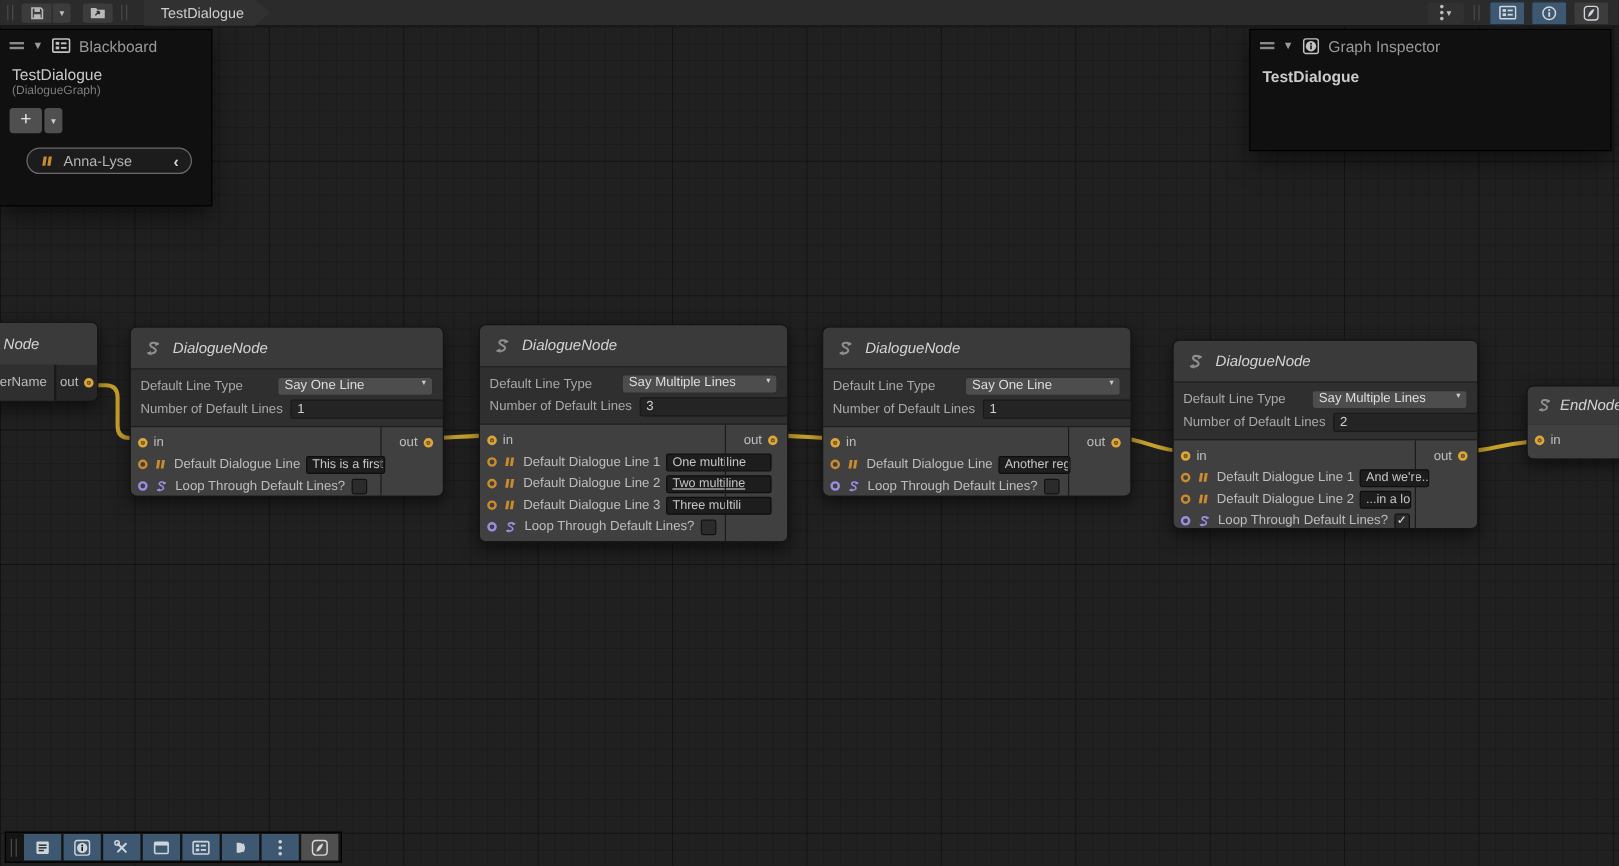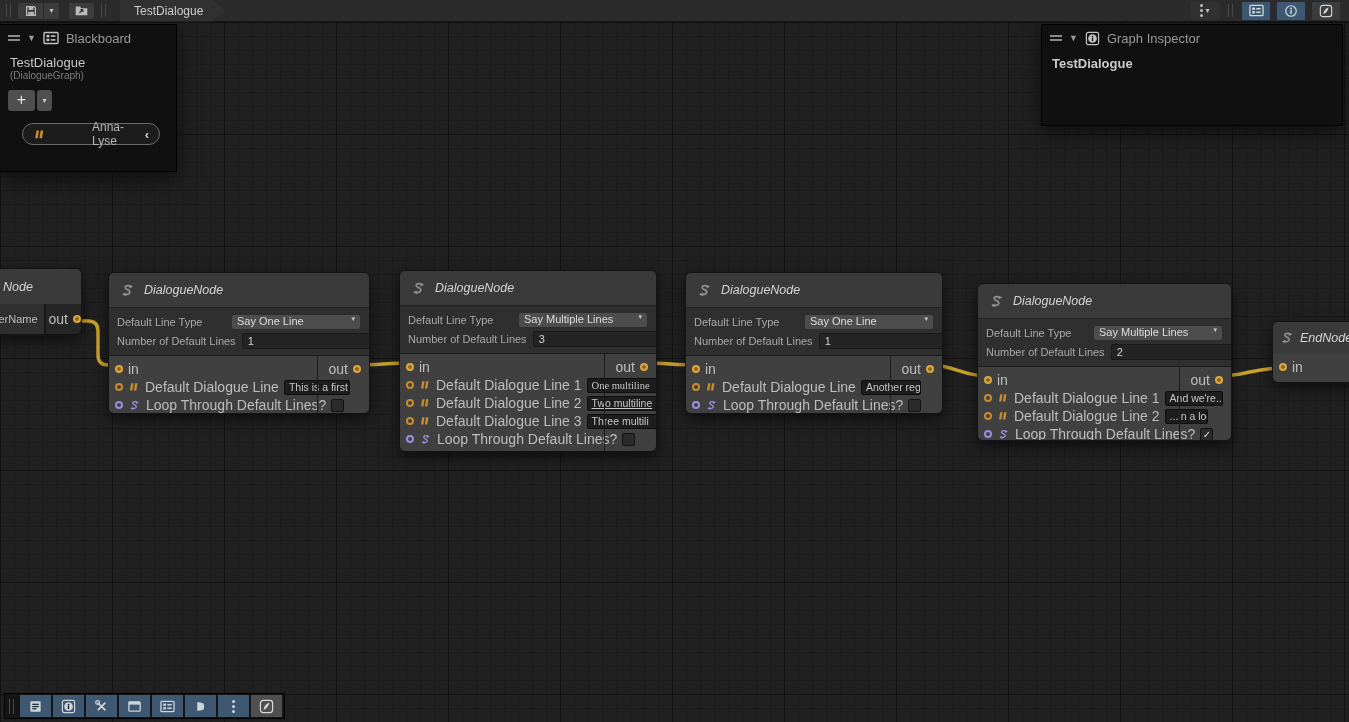--- a/index.html
+++ b/index.html
@@ -50,21 +50,21 @@
   .bb-name { font-size:13px; color:#c9c9c9; padding:4px 10px 0; }
   .bb-type { font-size:10px; color:#7d7d7d; padding:0 10px; }
   .bb-addrow { display:flex; gap:2px; padding:9px 8px 0; }
   .bb-plus { width:27px; height:21px; background:#4f4f4f; border-radius:3px; color:#e2e2e2;
              font-size:16px; line-height:19px; text-align:center; }
   .bb-plusdd { width:15px; height:21px; background:#4f4f4f; border-radius:3px; color:#ccc;
                font-size:8px; display:flex; align-items:center; justify-content:center; }
   .bb-pillrow { padding:12px 0 0 22px; }
   .bb-pill { width:138px; height:22px; border:1px solid #6b6b6b; border-radius:11px; background:#1c1c1c;
              display:flex; align-items:center; gap:7px; padding:0 10px; }
-  .bb-pill .pname { font-size:12px; color:#b5b5b5;margin-left:39px; }
+  .bb-pill .pname { font-size:12px; color:#b5b5b5; }
   .bb-pill .pback { margin-left:auto; color:#d4d4d4; font-size:13px; font-weight:bold; }
   #inspector { left:1042px; top:25px; width:300px; height:100px; }
   .gi-name { font-size:13px; font-weight:bold; color:#cbcbcb; padding:5px 10px; }
 
   
   #wires { position:absolute; left:0; top:0; width:1349px; height:722px; z-index:1; }
   #wires path { stroke:#c9a22c; stroke-width:3.4; fill:none; stroke-linecap:round; }
 
   
   .node { position:absolute; background:#262626; border:1px solid #141414; border-radius:6px;
@@ -79,21 +79,21 @@
               display:flex; align-items:flex-start; font-size:11px; color:#dedede; padding:0 5px; flex:none; }
   .dd-arrow { margin-left:auto; font-size:7px; color:#ccc; }
   .dd-val { white-space:nowrap; overflow:hidden; }
   .tfield { width:130px; height:16px; background:#242424; border:1px solid #191919; border-radius:2px;
             font-size:11px; color:#d0d0d0; padding:0 5px; line-height:14px; flex:none; }
   .node-body { display:flex; flex:1; background:#404040; }
   .ports { flex:1; padding-top:4px; min-width:0; }
   .outcol { width:52px; border-left:1px solid #1b1b1b; padding-top:4px; flex:none; }
   .outcol .port-row { justify-content:flex-end; padding-right:8px; }
   .port-row { display:flex; align-items:center; height:18px; gap:5px; padding:0 6px; }
-  .port-label { font-size:14px; color:#bdbdbd; white-space:nowrap; }
+  .port-label { font-size:11px; color:#bdbdbd; white-space:nowrap; }
   .port { width:8px; height:8px; border-radius:50%; border:2px solid #dca63e; background:transparent; flex:none; }
   .port.flow { border-color:#dca63e; }
   .port.string { border-color:#c98b2d; }
   .port.bool { border-color:#988fe0; }
   .port.connected { background:#dca63e; box-shadow:inset 0 0 0 1.5px rgba(40,30,5,.55); }
   .vfield { margin-left:auto; height:15px; background:#1d1d1d; border:1px solid #0e0e0e; border-radius:2px;
             font-size:10.5px; color:#c6c6c6; line-height:13px; padding:0 4px; overflow:hidden; white-space:nowrap; flex:none; }
   .checkbox { width:13px; height:13px; background:#2b2b2b; border:1px solid #121212; border-radius:2px;
               color:#e0e0e0; font-size:10px; line-height:11px; text-align:center; flex:none; }
   .qicon { color:#c98b2d; flex:none; }
@@ -348,21 +348,21 @@
         <span class="port-label">in</span>
       </div>
       <div class="port-row">
         <span class="port string"></span>
         <span class="qicon">
             <svg class="ic" width="12" height="12">
               <use href="#i-quote"></use>
             </svg>
           </span>
         <span class="port-label">Default Dialogue Line 1</span>
-        <span class="vfield" style="width:88px;font-family:Liberation Serif, serif;">One multiline</span>
+        <span class="vfield" style="width:88px;">One multiline</span>
       </div>
       <div class="port-row">
         <span class="port string"></span>
         <span class="qicon">
             <svg class="ic" width="12" height="12">
               <use href="#i-quote"></use>
             </svg>
           </span>
         <span class="port-label">Default Dialogue Line 2</span>
         <span class="vfield" style="width:88px;text-decoration:underline;">Two multiline</span>

